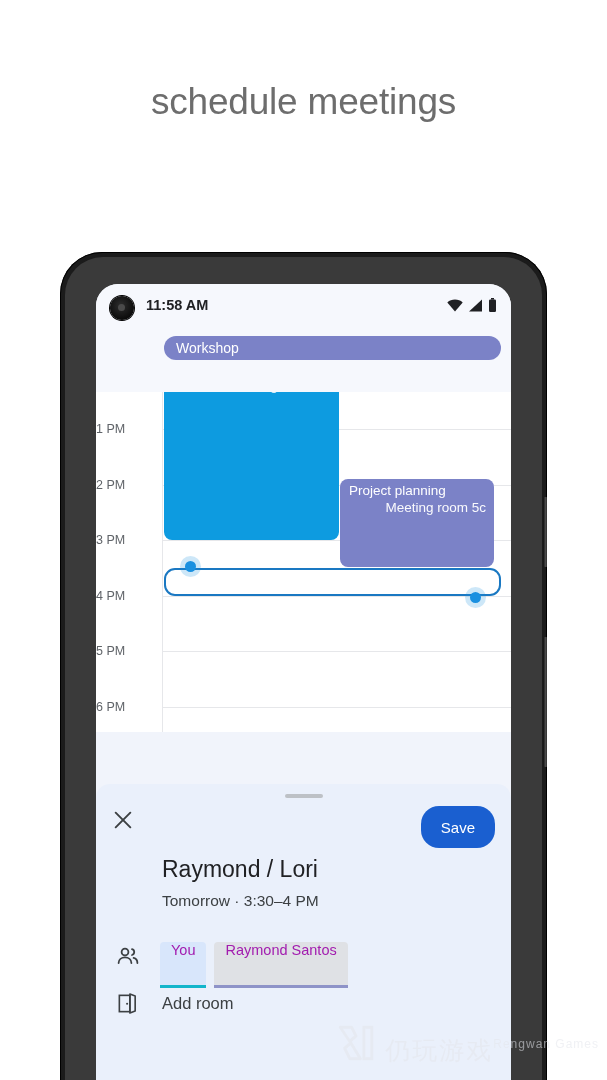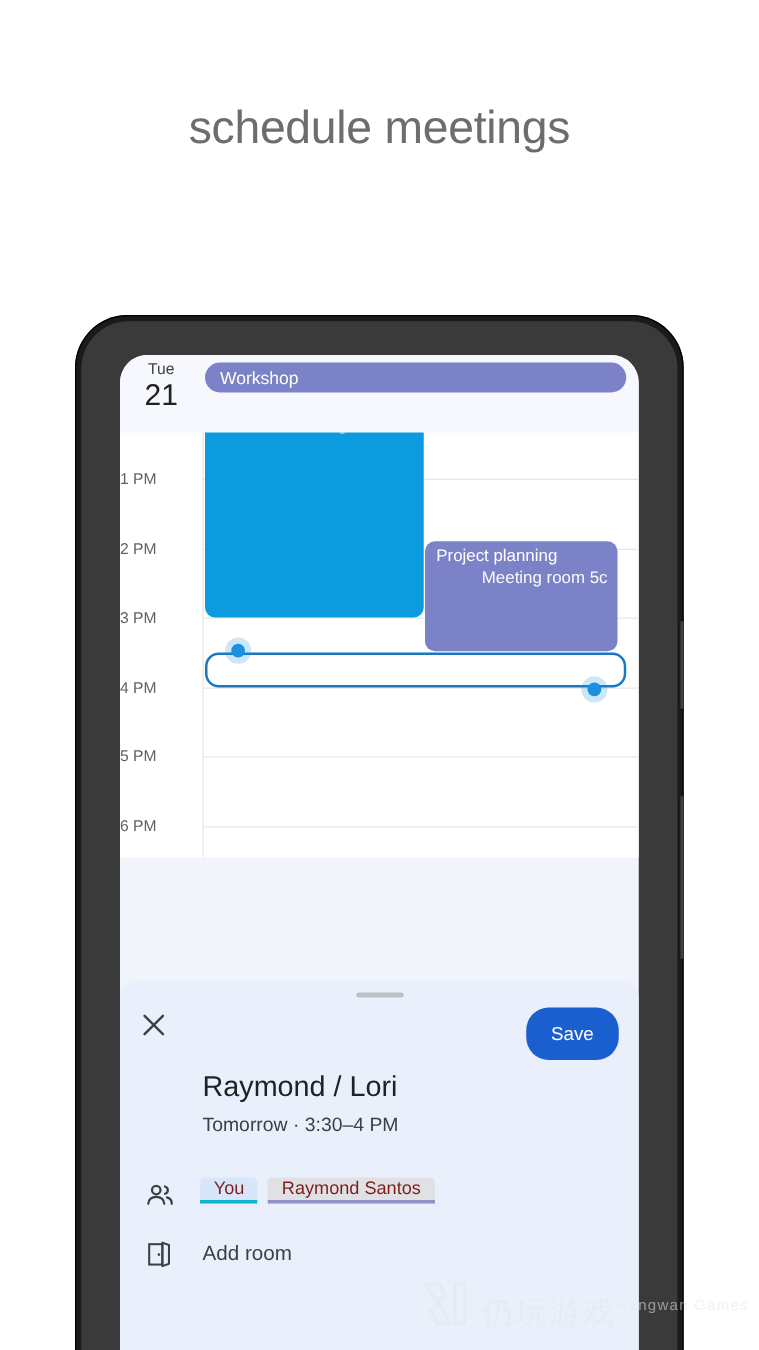--- a/index.html
+++ b/index.html
@@ -195,22 +195,22 @@
     position: absolute; left: 66px; top: 72px;
     font-size: 23px; color: #202124;
   }
   .ev-when {
     position: absolute; left: 66px; top: 108px;
     font-size: 15.5px; color: #3c4043;
   }
   .row-icon { position: absolute; left: 20px; }
   .chips { position: absolute; left: 64px; top: 158px; display: flex; gap: 8px; }
   .chip {
-    height: 21px; display: flex; align-items: center;
-    padding: 0 11px; font-size: 14.5px; color: #7f1d1d;
+    height: 46px; display: flex; align-items: flex-start;
+    padding: 0 11px; font-size: 14.5px; color: #a21caf;
     border-radius: 4px 4px 0 0;
   }
   .chip.you { background: #d8e6fb; border-bottom: 3px solid #12b5cb; }
   .chip.guest { background: #dfe1e5; border-bottom: 3px solid #8e93c8; }
   .addroom {
     position: absolute; left: 66px; top: 210px;
     font-size: 16.5px; color: #3c4043;
   }
 
   
@@ -232,27 +232,39 @@
     <span>schedule meetings</span>
   </div>
 
   <div class="phone">
     <div class="phone-inner-bezel"></div>
     <div class="side-btn power"></div>
     <div class="side-btn volume"></div>
 
     <div class="screen">
 
+      <div class="statusbar">
+        <div class="punchhole"></div>
+        <div class="status-time">11:58 AM</div>
+        <div class="status-icons">
+          <svg width="16" height="13" viewBox="0 0 16 13">
+            <path d="M8 12.5 0.3 3.4C2.4 1.6 5.1 0.6 8 0.6s5.6 1 7.7 2.8z" fill="#202124"></path>
+          </svg>
+          <svg width="15" height="13" viewBox="0 0 15 13">
+            <path d="M14 0.5v12H1z" fill="#202124"></path>
+          </svg>
+          <svg width="9" height="14" viewBox="0 0 9 14">
+            <rect x="3" y="0" width="3" height="1.6" fill="#202124"></rect>
+            <rect x="1" y="1.6" width="7" height="12.4" rx="1.2" fill="#202124"></rect>
+          </svg>
+        </div>
+      </div>
 
 
       <div class="dayrow">
-        <div class="daynum-col">
-          <div class="day-dow">Tue</div>
-          <div class="day-num">21</div>
-        </div>
         <div class="allday-chip">
           <span>Workshop</span>
         </div>
       </div>
 
       <div class="gridwrap">
         <div class="vline"></div>
 
         <div class="hour-line" style="top:37px"></div>
         <div class="hour-line" style="top:93px"></div>

